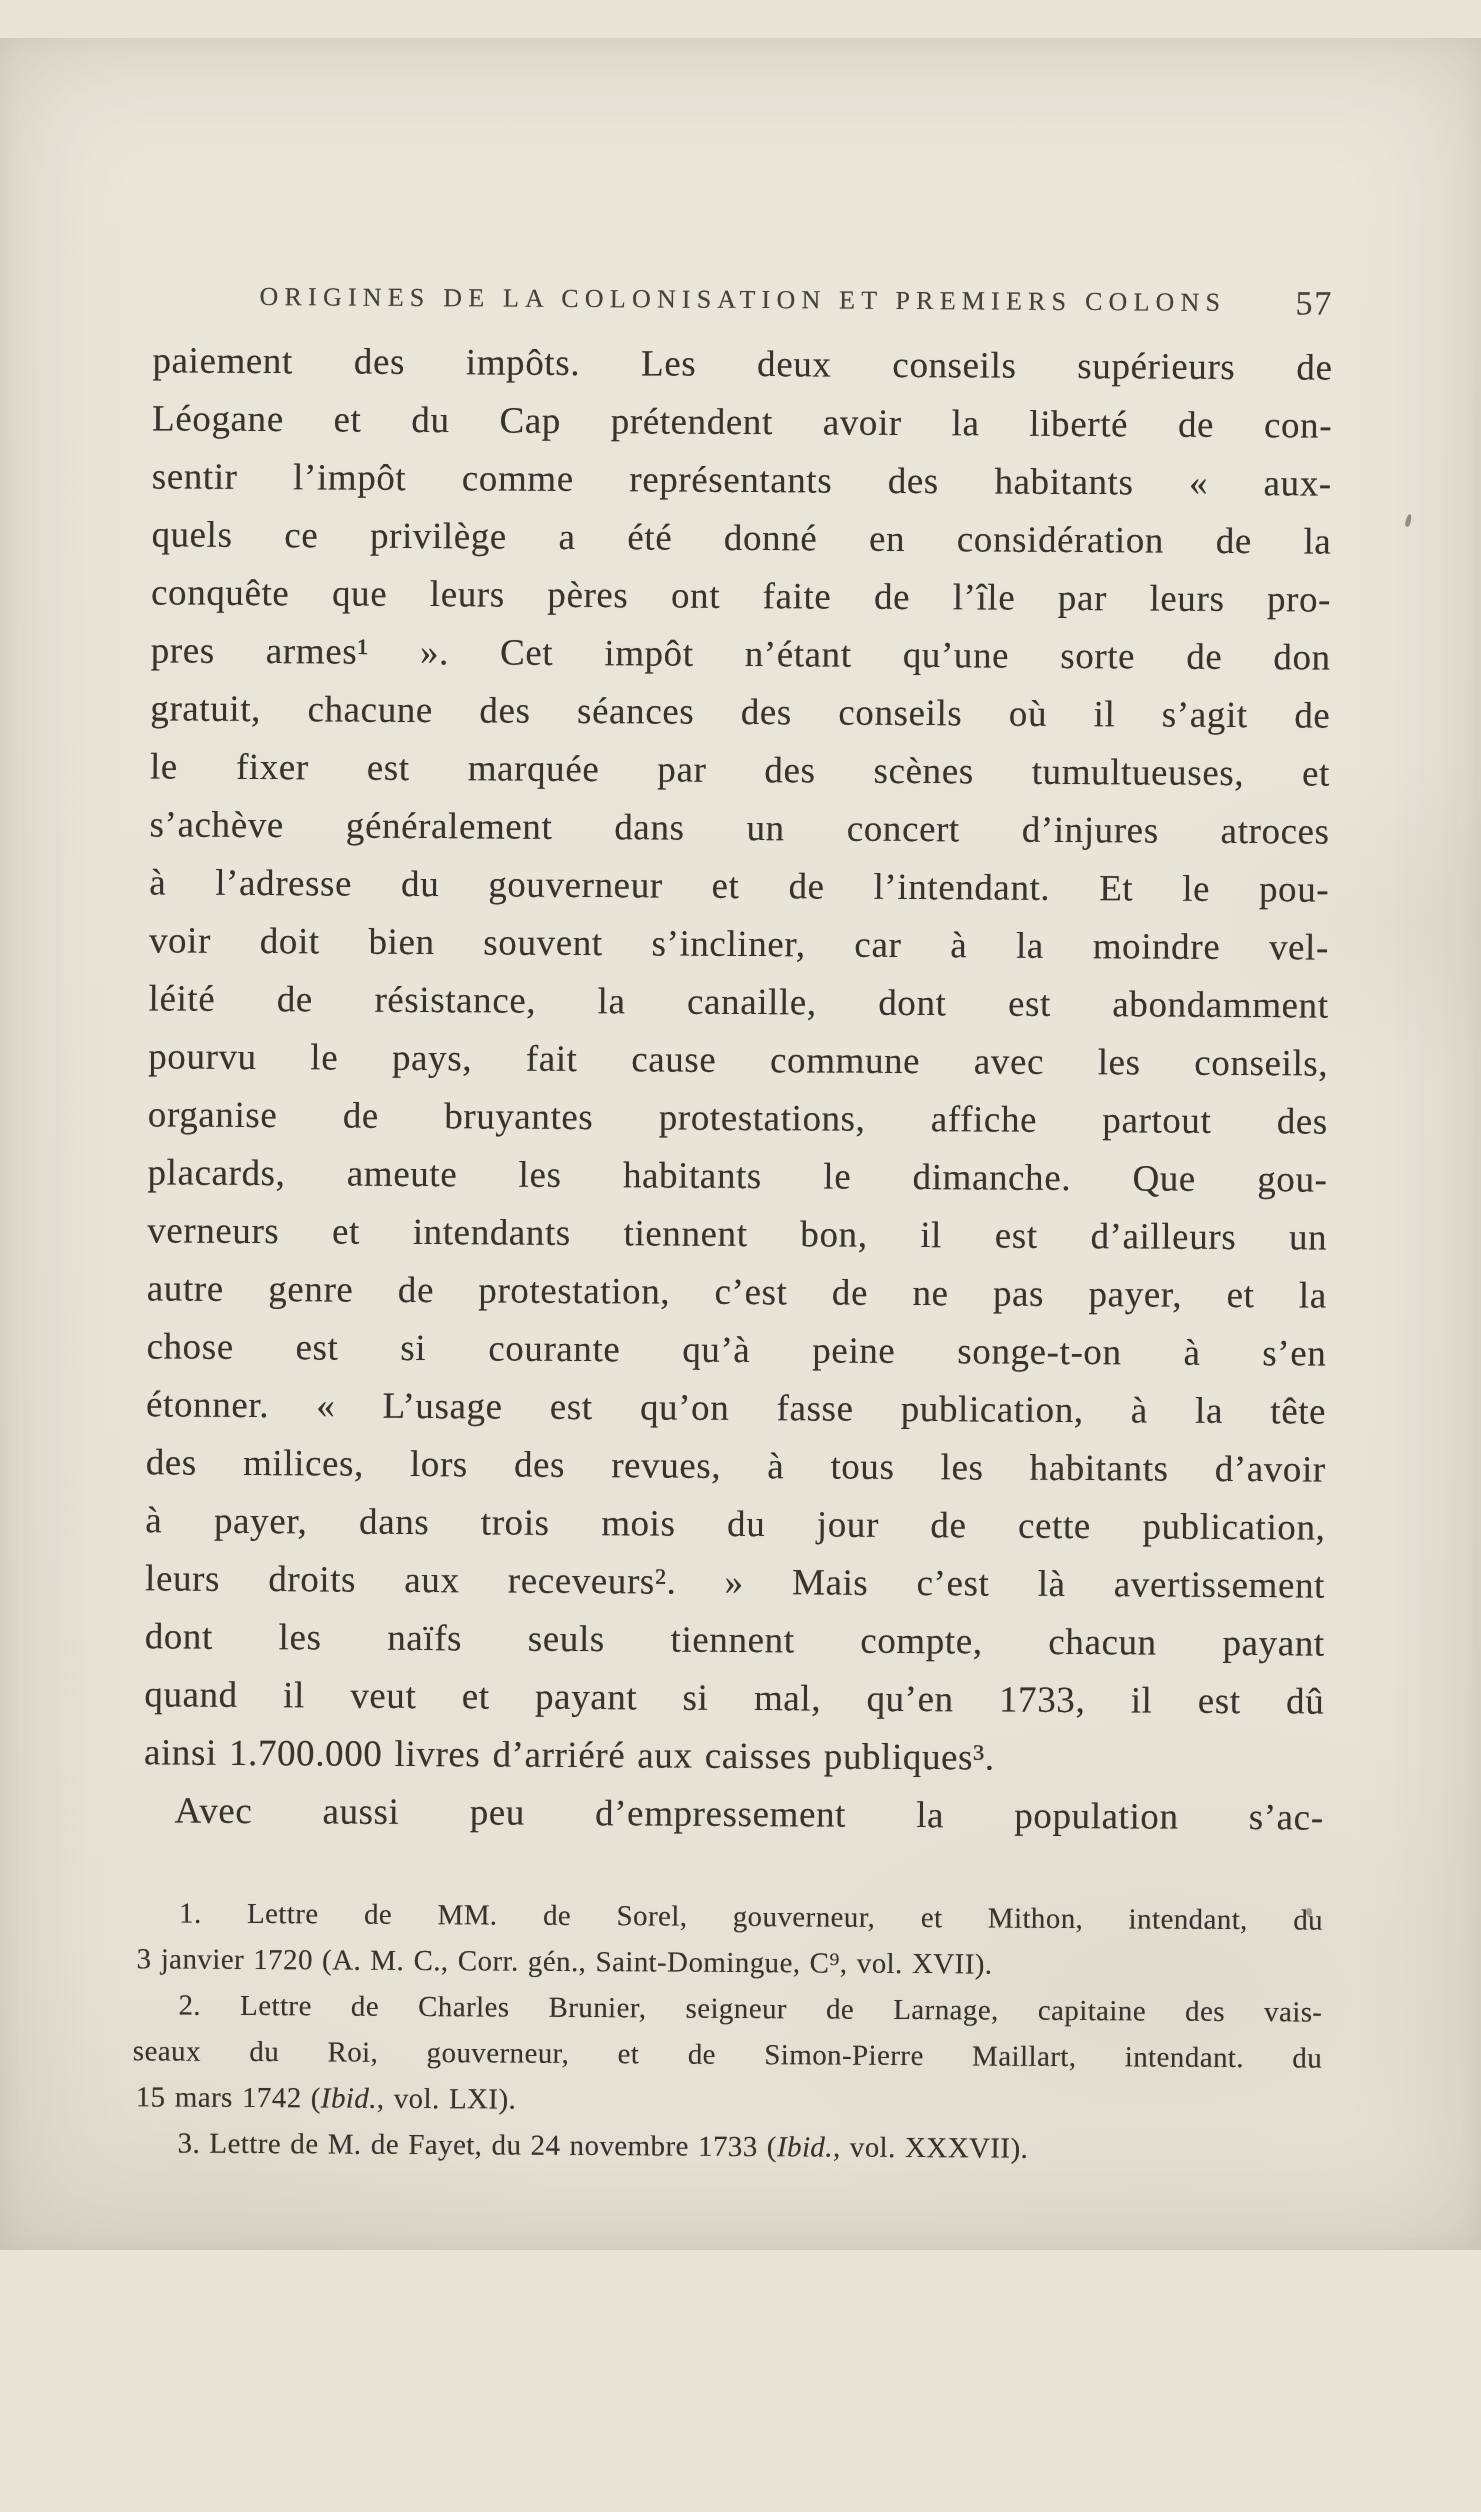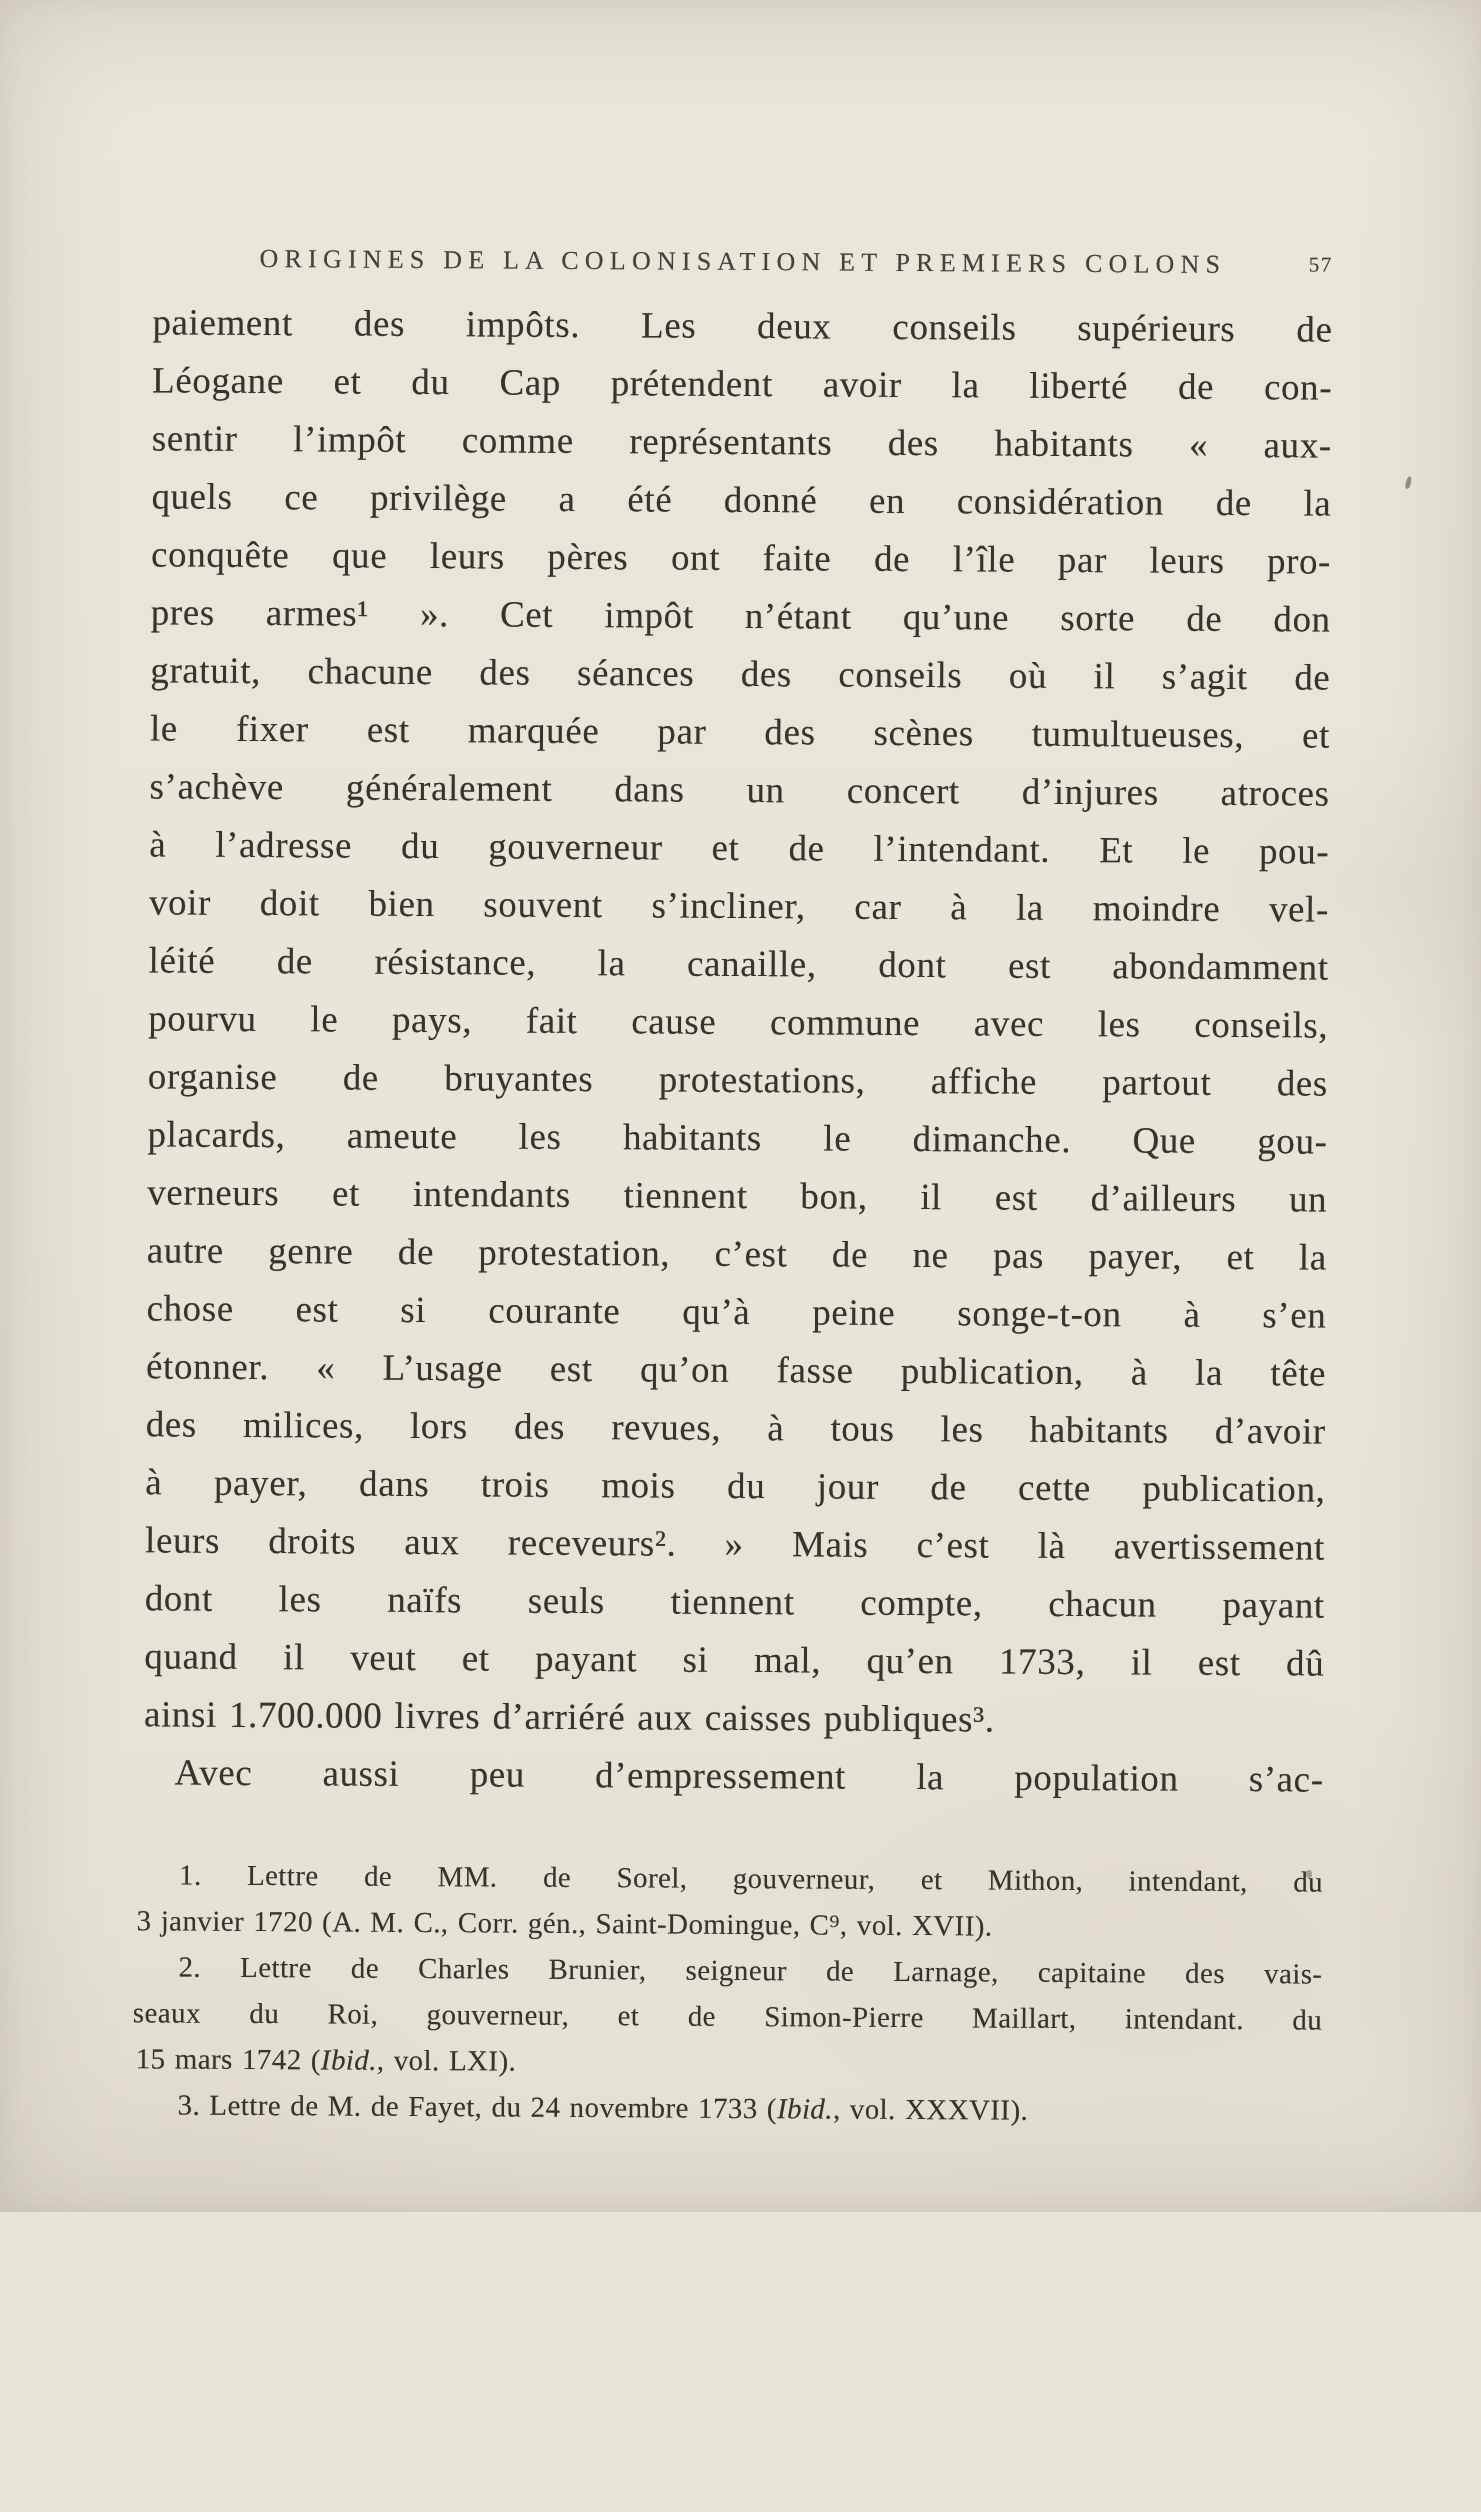--- a/index.html
+++ b/index.html
@@ -12,20 +12,21 @@
     width: 1481px;
     height: 2212px;
     overflow: hidden;
     background:
       radial-gradient(ellipse 701px 389px at 78% 88%, rgba(130,118,90,0.06), transparent 70%),
       radial-gradient(ellipse 545px 327px at 12% 96%, rgba(130,118,90,0.05), transparent 70%),
       radial-gradient(ellipse 389px 234px at 95% 40%, rgba(120,108,82,0.05), transparent 70%),
       linear-gradient(180deg, #eae6da 0%, #e8e4d8 55%, #e5e1d4 100%);
     font-family: "Liberation Serif", "DejaVu Serif", serif;
     color: #38342d;
+    margin-top: 38px;
   }
   .page::after {
     content: "";
     position: absolute;
     inset: 0;
     box-shadow: inset 0 0 125px rgba(96,86,64,0.20), inset 0 0 23.4px rgba(96,86,64,0.07);
     pointer-events: none;
   }
   .content {
     position: absolute;
@@ -43,21 +44,21 @@
     font-size: 26px;
     letter-spacing: 6.2px;
     text-align: center;
     color: #46413a;
     white-space: nowrap;
   }
   .page-number {
     position: absolute;
     right: 0;
     top: 0;
-    font-size: 21px;
+    font-size: 34px;
     letter-spacing: 1.6px;
   }
   .body-block {
     margin-top: 20px;
   }
   .line {
     font-size: 37px;
     line-height: 58px;
     letter-spacing: 0.6px;
     word-spacing: 2.3px;

